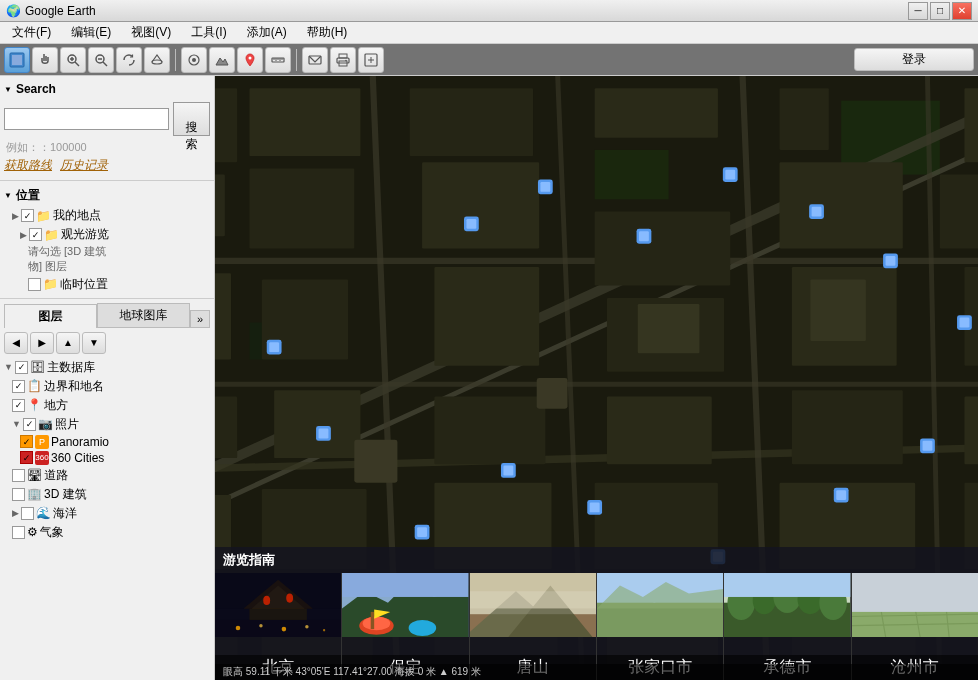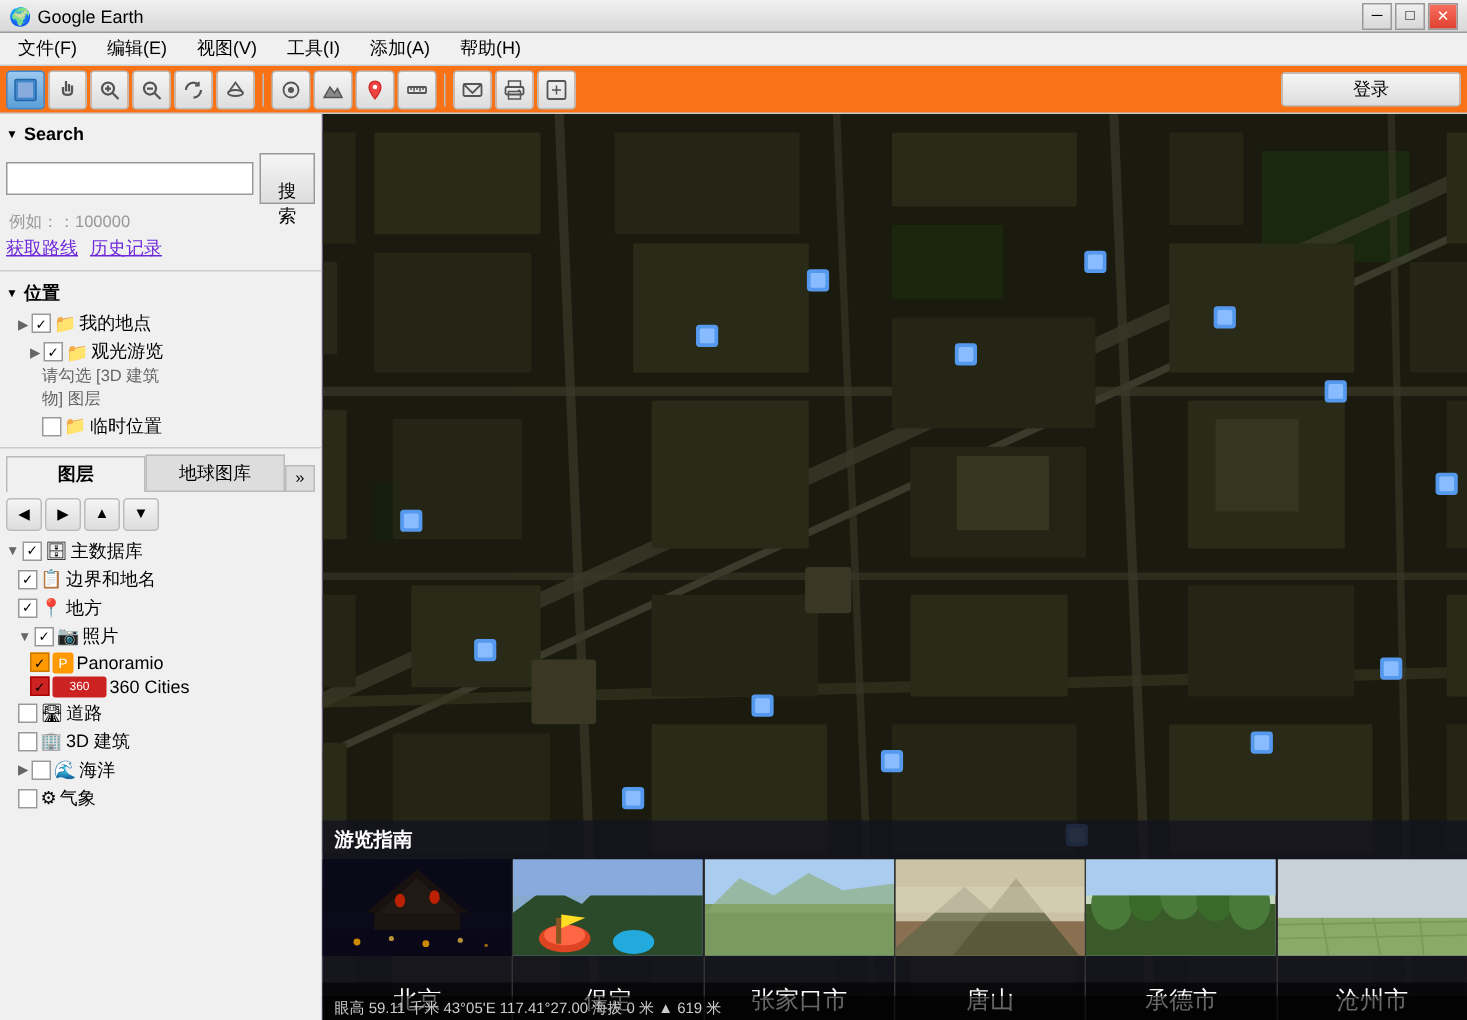--- a/index.html
+++ b/index.html
@@ -33,21 +33,21 @@
       display: flex;
       align-items: center;
       padding: 0 4px;
       border-bottom: 1px solid #ccc;
       gap: 4px;
     }
     .menu-item { padding: 2px 8px; cursor: pointer; font-size: 12px; }
 
     
     .toolbar {
-      background: #f97316;
+      background: #737373;
       height: 32px;
       display: flex;
       align-items: center;
       padding: 0 4px;
       border-bottom: 1px solid #ccc;
       gap: 2px;
     }
     .toolbar-btn {
       width: 26px; height: 26px;
       background: linear-gradient(to bottom, #f5f5f5, #ddd);
@@ -118,21 +118,21 @@
     .search-btn {
       height: 22px;
       padding: 16px 8px;
       background: linear-gradient(to bottom, #f5f5f5, #ddd);
       border: 1px solid #999;
       cursor: pointer;
       font-size: 12px;
     }
     .hint-text { color: #999; font-size: 11px; padding-left: 2px; }
     .link-row { display: flex; gap: 8px; padding: 2px 0; }
-    .link-text { color: #6d28d9; text-decoration: underline; cursor: pointer; font-size: 12px; }
+    .link-text { color: #a16207; text-decoration: underline; cursor: pointer; font-size: 12px; font-style: italic; }
 
     
     .position-section {
       border-bottom: 1px solid #ccc;
       padding: 4px;
       flex-shrink: 0;
     }
     .tree-item {
       display: flex;
       align-items: center;
@@ -463,21 +463,21 @@
         <span>📷</span>
         <span class="item-label">照片</span>
       </div>
       <div class="tree-item indent2">
         <div class="checkbox checked" style="background: #ff9900; border-color: #cc7700;"></div>
         <span style="background:#ff9900; width:14px; height:14px; display:inline-block; border-radius:2px; font-size:9px; color:white; text-align:center; line-height:14px;">P</span>
         <span class="item-label">Panoramio</span>
       </div>
       <div class="tree-item indent2">
         <div class="checkbox checked" style="background: #cc2222; border-color: #aa0000;"></div>
-        <span style="background:#cc2222; width:36px; height:14px; display:inline-block; border-radius:2px; font-size:8px; color:white; text-align:center; line-height:14px;">360</span>
+        <span style="background:#cc2222; width:14px; height:14px; display:inline-block; border-radius:2px; font-size:8px; color:white; text-align:center; line-height:14px;">360</span>
         <span class="item-label">360 Cities</span>
       </div>
       <div class="tree-item indent1">
         <div class="checkbox"></div>
         <span>🛣</span>
         <span class="item-label">道路</span>
       </div>
       <div class="tree-item indent1">
         <div class="checkbox"></div>
         <span>🏢</span>
@@ -698,47 +698,47 @@
               <ellipse cx="70" cy="52" rx="12" ry="7" fill="#22aadd"></ellipse>
               <rect x="25" y="38" width="3" height="15" fill="#885522"></rect>
               <polygon points="28,36 42,38 28,44" fill="#ffdd22"></polygon>
             </svg>
           </div>
           <div class="city-label">保定</div>
         </div>
         <div class="city-card">
           <div class="city-thumb">
             <svg width="100%" height="64" viewBox="0 0 110 64" preserveAspectRatio="xMidYMid slice">
+              <rect width="110" height="64" fill="#c0b898"></rect>
+
+              <rect x="0" y="40" width="110" height="24" fill="#8a7050"></rect>
+
+              <polygon points="-10,64 40,20 90,64" fill="#6a6a4a"></polygon>
+              <polygon points="30,64 70,15 110,64" fill="#5a5a3a"></polygon>
+
+              <rect x="0" y="0" width="110" height="35" fill="#d0c8aa" opacity="0.7"></rect>
+
+              <rect x="0" y="20" width="110" height="20" fill="#ffffff" opacity="0.15"></rect>
+            </svg>
+          </div>
+          <div class="city-label">唐山</div>
+        </div>
+        <div class="city-card">
+          <div class="city-thumb">
+            <svg width="100%" height="64" viewBox="0 0 110 64" preserveAspectRatio="xMidYMid slice">
               <rect width="110" height="64" fill="#b0c8d0"></rect>
 
               <polygon points="0,64 0,25 25,20 50,30 75,18 110,28 110,64" fill="#7a9a60"></polygon>
 
               <rect x="0" y="0" width="110" height="30" fill="#aaccee"></rect>
 
               <polygon points="0,35 20,15 40,25 60,12 80,22 110,18 110,35" fill="#8aaa70" opacity="0.6"></polygon>
             </svg>
           </div>
           <div class="city-label">张家口市</div>
-        </div>
-        <div class="city-card">
-          <div class="city-thumb">
-            <svg width="100%" height="64" viewBox="0 0 110 64" preserveAspectRatio="xMidYMid slice">
-              <rect width="110" height="64" fill="#c0b898"></rect>
-
-              <rect x="0" y="40" width="110" height="24" fill="#8a7050"></rect>
-
-              <polygon points="-10,64 40,20 90,64" fill="#6a6a4a"></polygon>
-              <polygon points="30,64 70,15 110,64" fill="#5a5a3a"></polygon>
-
-              <rect x="0" y="0" width="110" height="35" fill="#d0c8aa" opacity="0.7"></rect>
-
-              <rect x="0" y="20" width="110" height="20" fill="#ffffff" opacity="0.15"></rect>
-            </svg>
-          </div>
-          <div class="city-label">唐山</div>
         </div>
         <div class="city-card">
           <div class="city-thumb">
             <svg width="100%" height="64" viewBox="0 0 110 64" preserveAspectRatio="xMidYMid slice">
               <rect width="110" height="64" fill="#c8d8c0"></rect>
 
               <rect x="0" y="30" width="110" height="34" fill="#3a5a2a"></rect>
 
               <ellipse cx="15" cy="30" rx="12" ry="15" fill="#4a7a3a"></ellipse>
               <ellipse cx="35" cy="28" rx="10" ry="12" fill="#3a6a2a"></ellipse>

